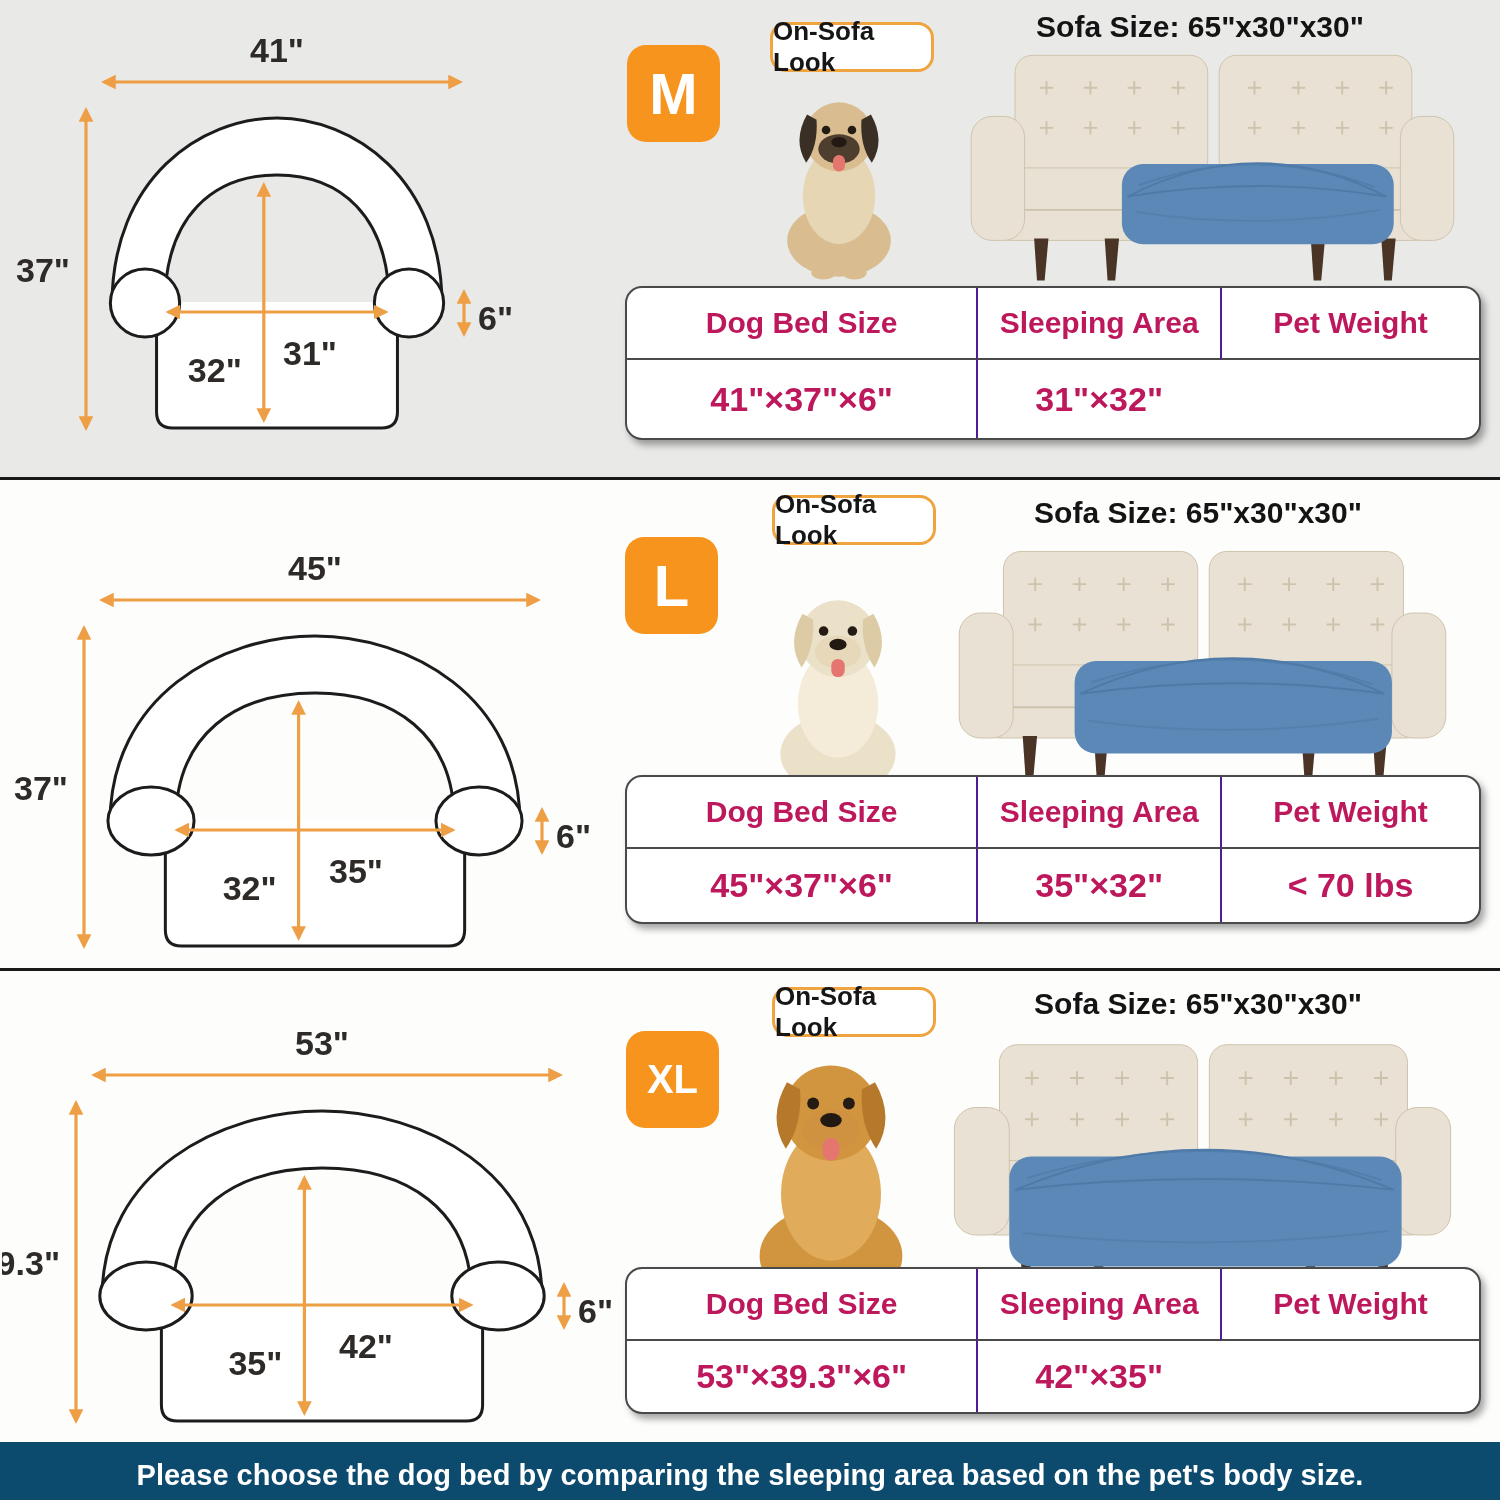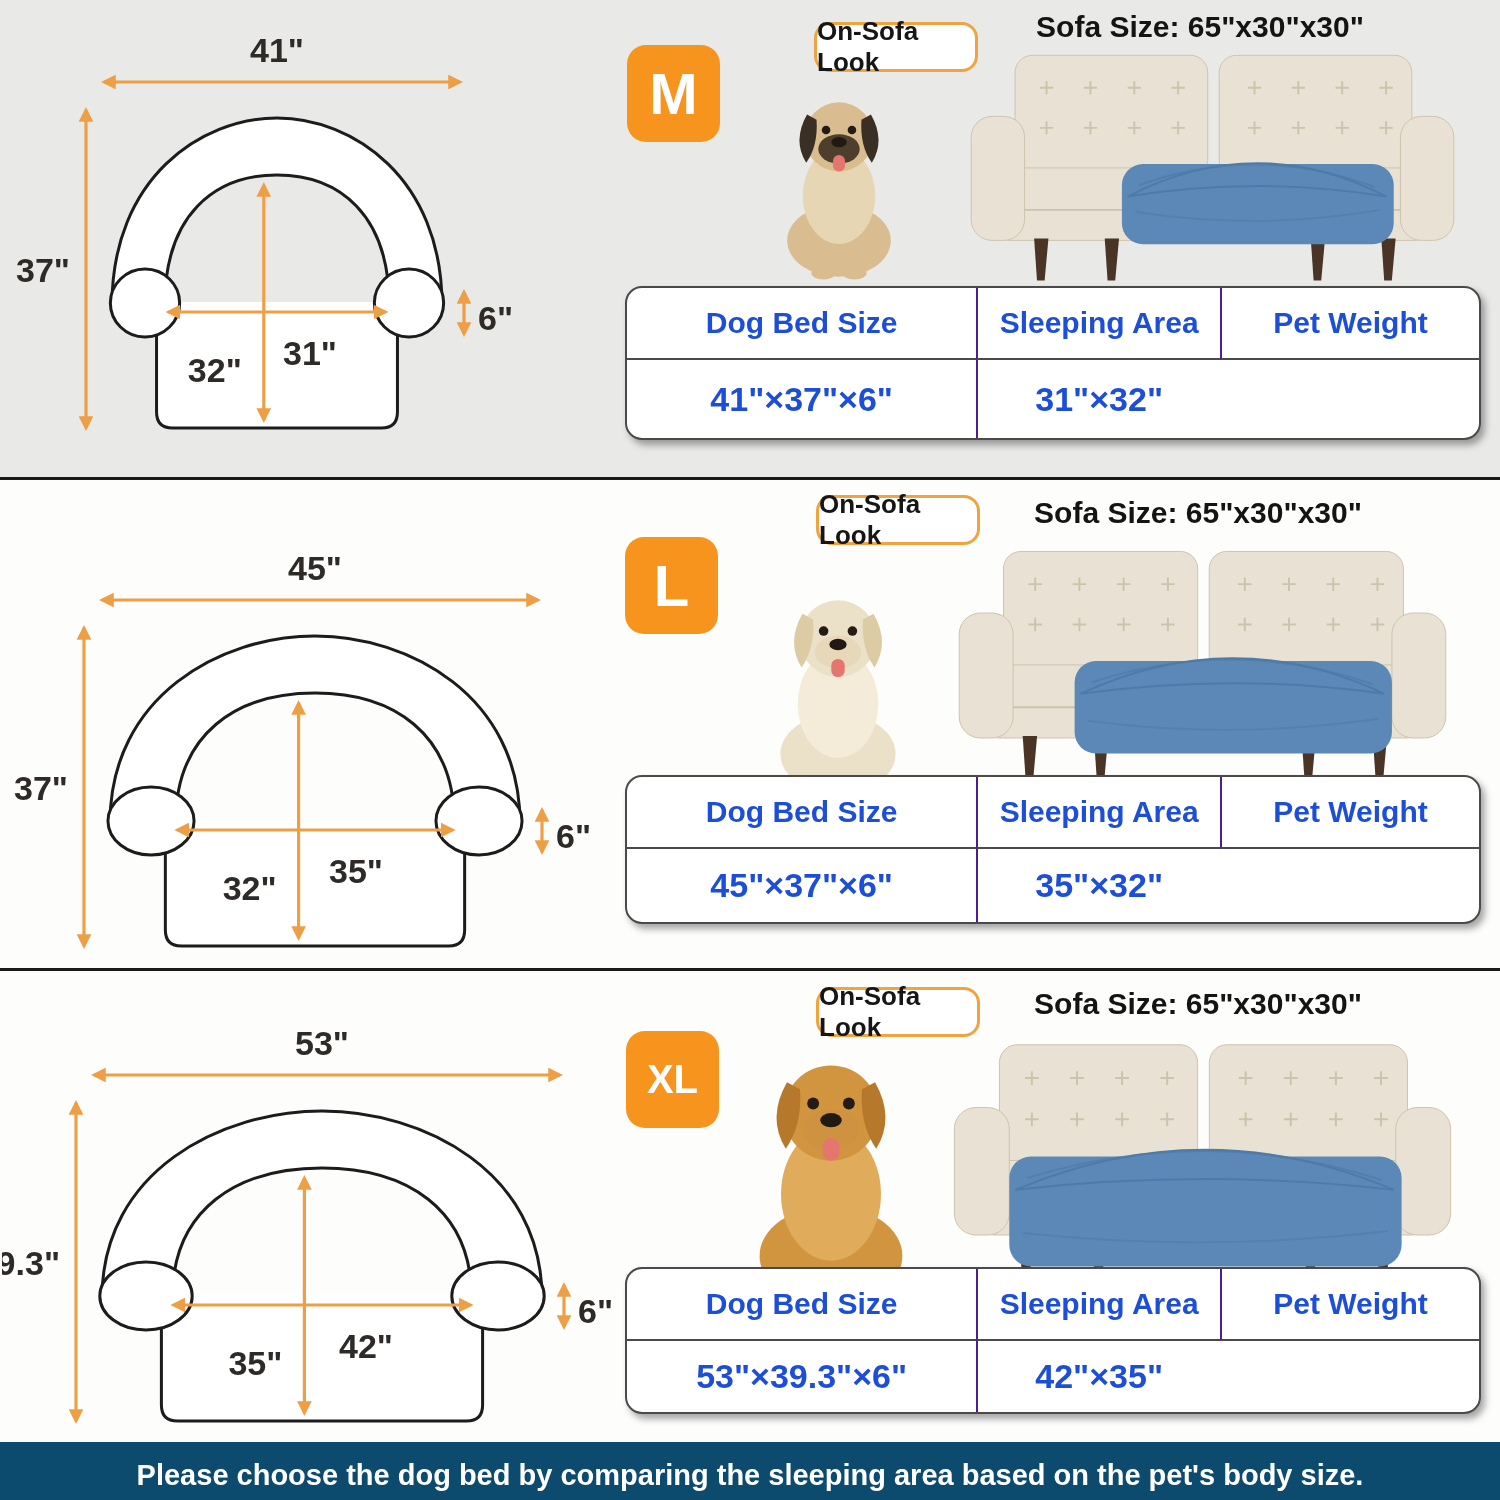--- a/index.html
+++ b/index.html
@@ -14,21 +14,21 @@
   .diagram-wrap svg{display:block;}
   .dim{font-family:"Liberation Sans",sans-serif;font-size:34px;font-weight:700;fill:#2E2A28;}
 
   .size-badge{width:93px;height:97px;border-radius:19px;background:#F7941E;color:#fff;
     display:flex;align-items:center;justify-content:center;font-weight:700;font-size:58px;}
   #sec-m .size-badge{left:627px;top:45px;}
   #sec-l .size-badge{left:625px;top:57px;}
   #sec-xl .size-badge{left:626px;top:60px;font-size:40px;}
 
   .onsofa-pill{width:158px;height:44px;background:#fff;border:3px solid #EFA43F;border-radius:16px;
-    display:flex;align-items:center;justify-content:center;font-size:26px;font-weight:700;color:#161616;margin-left:44px;}
+    display:flex;align-items:center;justify-content:center;font-size:26px;font-weight:700;color:#161616;}
   #sec-m .onsofa-pill{left:770px;top:22px;}
   #sec-l .onsofa-pill{left:772px;top:15px;}
   #sec-xl .onsofa-pill{left:772px;top:16px;}
 
   .dog-wrap svg{display:block;width:100%;height:100%;}
   #sec-m .dog-wrap{left:748px;top:92px;width:182px;height:190px;}
   #sec-l .dog-wrap{left:742px;top:72px;width:192px;height:248px;}
   #sec-xl .dog-wrap{left:712px;top:66px;width:238px;height:276px;}
 
   .sofa-size-text{width:540px;text-align:center;font-size:30px;font-weight:700;color:#141414;}
@@ -40,21 +40,21 @@
   #sec-m .sofa-wrap{left:945px;top:42px;width:535px;height:248px;}
   #sec-l .sofa-wrap{left:925px;top:58px;width:555px;height:250px;}
   #sec-xl .sofa-wrap{left:925px;top:60px;width:555px;height:255px;}
 
   .size-table{left:625px;width:852px;background:#fff;border:2px solid #4A4A4A;border-radius:17px;
     overflow:hidden;display:grid;grid-template-columns:41% 28.6% 30.4%;grid-template-rows:72px 1fr;
     box-shadow:4px 5px 7px rgba(0,0,0,0.35);}
   #sec-m .size-table{top:286px;height:150px;}
   #sec-l .size-table{top:295px;height:145px;}
   #sec-xl .size-table{top:296px;height:143px;}
-  .cell{display:flex;align-items:center;justify-content:center;color:#1d4ed8;}
+  .cell{display:flex;align-items:center;justify-content:center;color:#be185d;}
   .th{border-bottom:2px solid #4A4A4A;font-size:30px;font-weight:700;}
   .td{font-size:34px;font-weight:700;}
   .c2,.c3{border-left:2px solid #4c1d95;}
 
   .banner{position:absolute;top:1442px;left:0;width:1500px;height:67px;background:#0c4a6e;
     display:flex;align-items:center;justify-content:center;color:#fff;font-size:29px;font-weight:700;}
 </style>
 </head>
 <body>
 
@@ -234,20 +234,21 @@
     <path d="M 150,150 Q 297,102 442,152" fill="none" stroke="#4F7AA8" stroke-width="2" opacity="0.7"></path>
     <path d="M 146,190 Q 297,210 448,188" fill="none" stroke="#4F7AA8" stroke-width="2" opacity="0.55"></path>
   </svg>
       </div>
     <div class="size-table">
       <div class="cell th c1">Dog Bed Size</div>
       <div class="cell th c2">Sleeping Area</div>
       <div class="cell th c3">Pet Weight</div>
       <div class="cell td c1">45"×37"×6"</div>
       <div class="cell td c2">35"×32"</div>
+      <div class="cell td c3">&lt; 70 lbs</div>
     </div>
   </section>
 
   <section class="size-section" id="sec-xl">
     <div class="diagram-wrap" style="left:2px;top:32px;">
   <svg width="618" height="440" viewBox="0 0 618 440">
     <defs>
             <marker id="ah2" viewBox="0 0 10 10" refX="8" refY="5" markerWidth="4.6" markerHeight="4.6" orient="auto-start-reverse">
               <path d="M0,0 L10,5 L0,10 z" fill="#EE9F45"></path>
             </marker>

